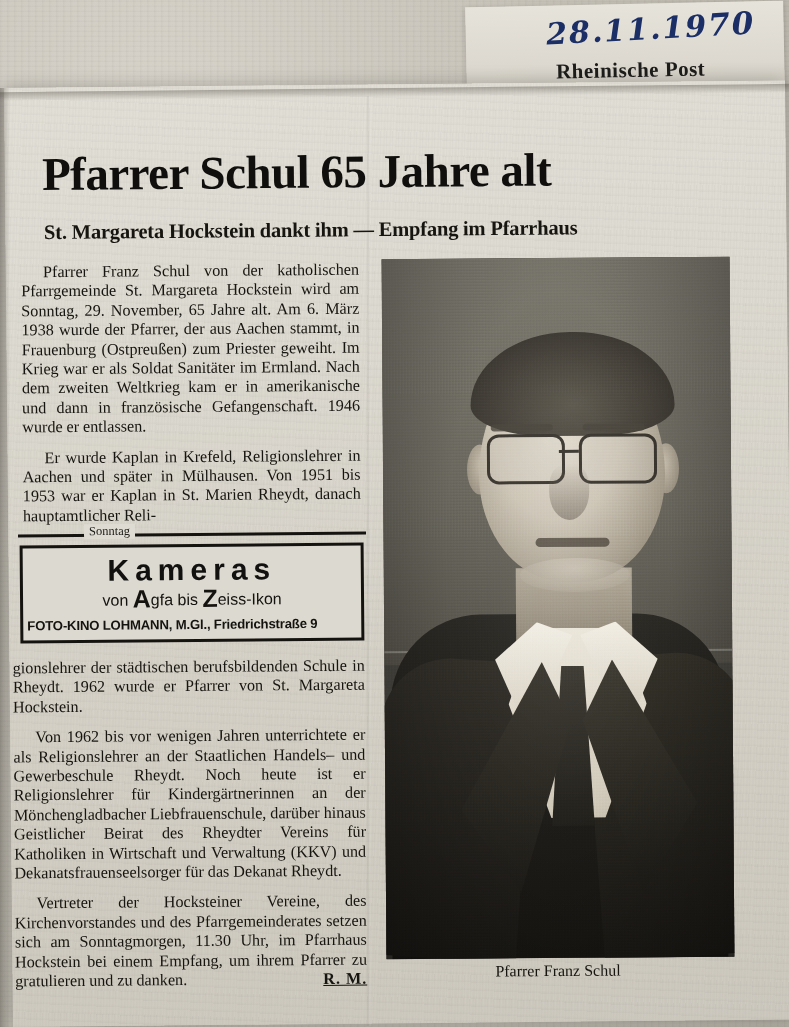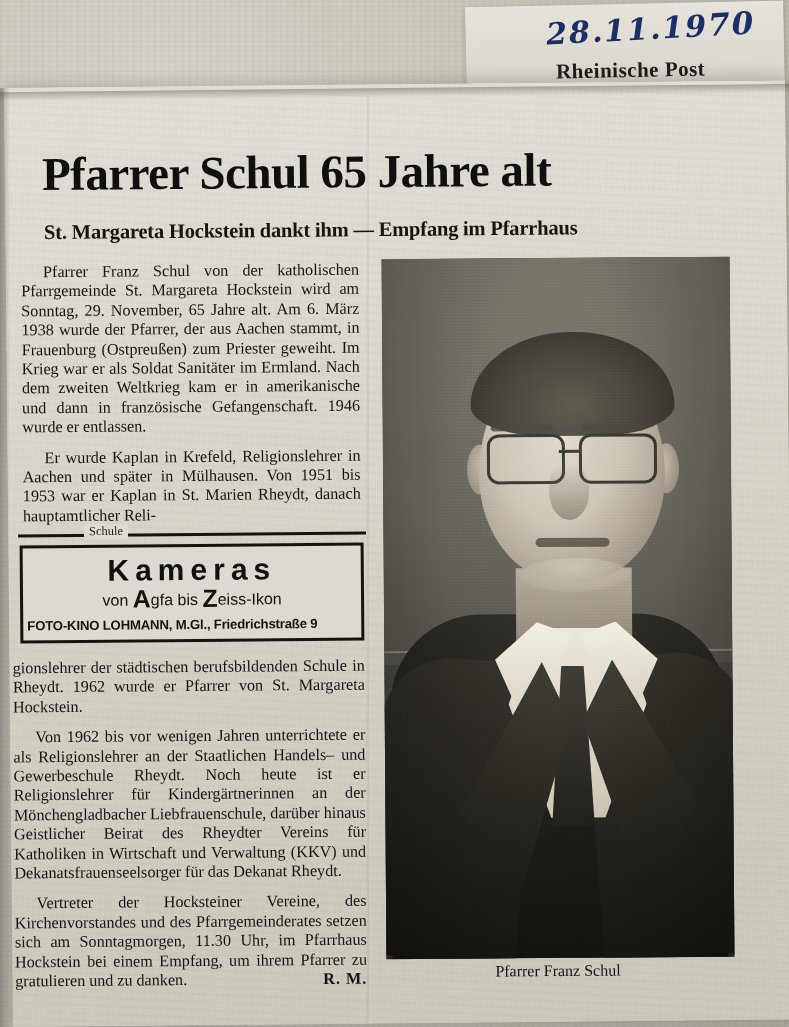--- a/index.html
+++ b/index.html
@@ -154,20 +154,21 @@
     text-align: justify;
     margin: 0 0 11px 0;
     text-indent: 22px;
     word-spacing: -0.2px;
   }
   .para.noindent { text-indent: 0; }
   .para .sig {
     float: right;
     font-weight: bold;
     letter-spacing: 1px;
+    text-decoration: underline;
   }
 
   
   .ad-label {
     position: absolute;
     left: 84px;
     top: 524px;
     font-family: "Liberation Serif", serif;
     font-size: 12.5px;
     color: #1b1a16;
@@ -450,21 +451,21 @@
 
   <div class="headline">Pfarrer Schul 65 Jahre alt</div>
   <div class="subhead">St. Margareta Hockstein dankt ihm — Empfang im Pfarrhaus</div>
 
   <div class="col-left">
     <p class="para">Pfarrer Franz Schul von der katholischen Pfarrgemeinde St. Margareta Hockstein wird am Sonntag, 29. November, 65 Jahre alt. Am 6. März 1938 wurde der Pfarrer, der aus Aachen stammt, in Frauenburg (Ostpreußen) zum Priester geweiht. Im Krieg war er als Soldat Sanitäter im Ermland. Nach dem zweiten Weltkrieg kam er in amerikanische und dann in französische Gefangenschaft. 1946 wurde er entlassen.</p>
     <p class="para">Er wurde Kaplan in Krefeld, Religionslehrer in Aachen und später in Mülhausen. Von 1951 bis 1953 war er Kaplan in St. Marien Rheydt, danach hauptamtlicher Reli-</p>
   </div>
 
   <div class="ad-rule"></div>
-  <div class="ad-label">Schule</div>
+  <div class="ad-label">Sonntag</div>
   <div class="ad-box">
     <div class="ad-kameras">Kameras</div>
     <div class="ad-von">
       <span>von </span><b class="big">A</b><span>gfa bis </span><b class="big">Z</b><span>eiss-Ikon</span>
     </div>
     <div class="ad-foot">FOTO-KINO LOHMANN, M.Gl., Friedrichstraße 9</div>
   </div>
 
   <div class="col-left2">
     <p class="para noindent">gionslehrer der städtischen berufsbildenden Schule in Rheydt. 1962 wurde er Pfarrer von St. Margareta Hockstein.</p>

